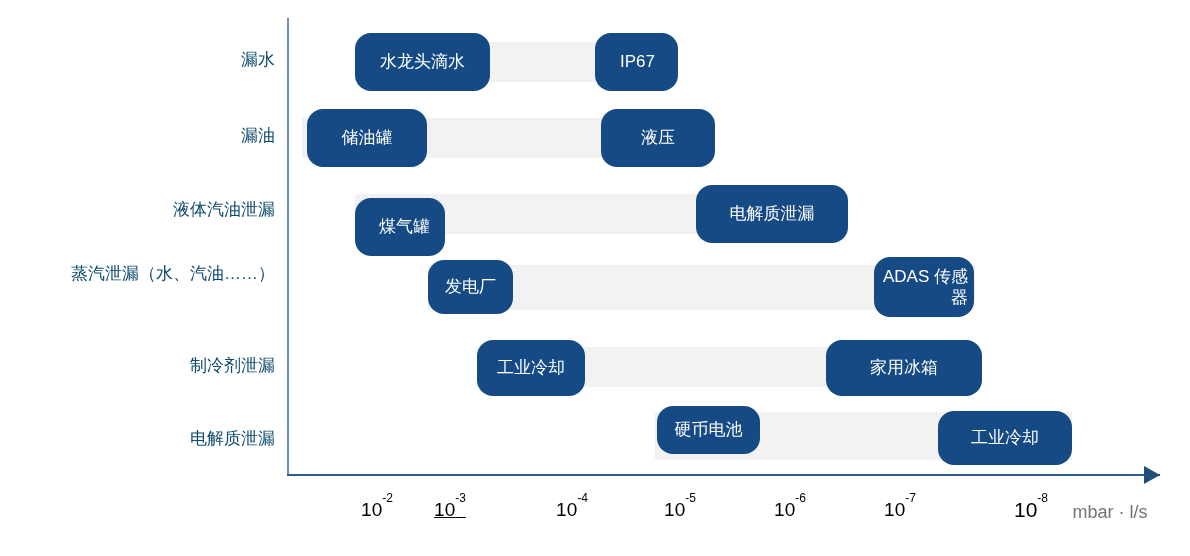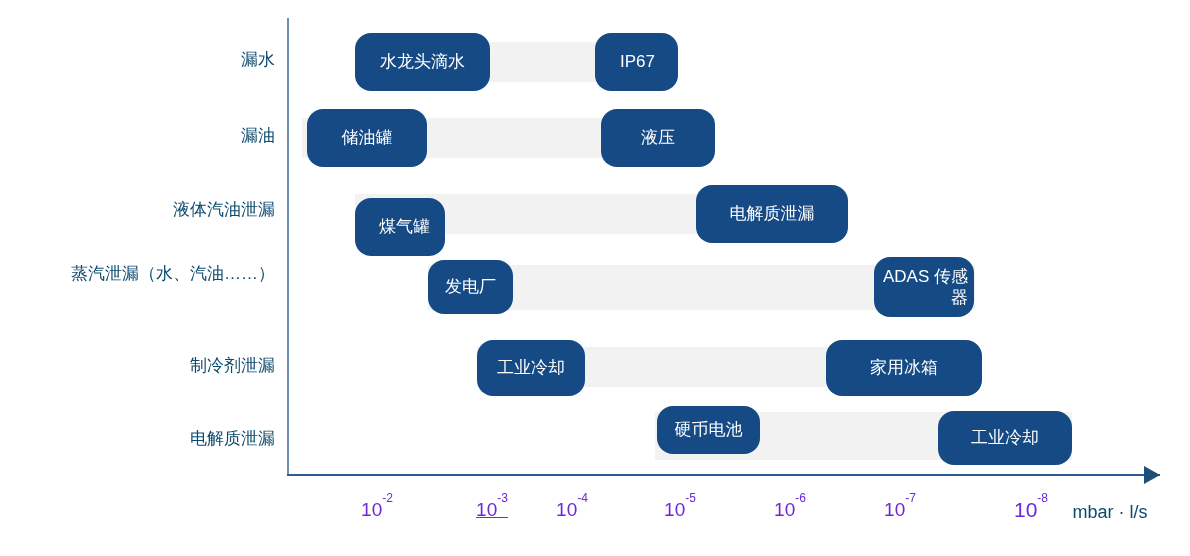--- a/index.html
+++ b/index.html
@@ -59,28 +59,28 @@
     line-height:1.25;
     box-sizing:border-box;
     padding:2px 6px;
   }
 
   
   .tick{
     position:absolute;
     top:498px;
     font-size:19px;
-    color:#6d28d9;
+    color:#000000;
     white-space:nowrap;
     transform:translateX(-50%);
   }
   .tick sup{font-size:12px;top:-.55em;position:relative;}
   .unit{
     position:absolute;top:502px;
-    font-size:18px;color:#0c4a6e;white-space:nowrap;
+    font-size:18px;color:#737373;white-space:nowrap;
     transform:translateX(-50%);
   }
 </style>
 </head>
 <body>
 
 <div id="stage">
 
   <div class="v-axis"></div>
 
@@ -114,21 +114,21 @@
   <div class="track" style="left:655px;top:412px;width:417px;height:48px;"></div>
   <div class="chip" style="left:657px;top:406px;width:103px;height:48px;line-height:1.2;">硬币电池</div>
   <div class="chip" style="left:938px;top:411px;width:134px;height:54px;">工业冷却</div>
 
   <div class="h-axis" style="width:873px;"></div>
   <div class="h-arrow" style="left:1144px;"></div>
 
   <div class="tick" style="left:377px;">
     <span>10</span><sup>-2</sup>
   </div>
-  <div class="tick" style="left:492px;text-decoration:underline;">
+  <div class="tick" style="left:450px;text-decoration:underline;">
     <span>10</span><sup>-3</sup>
   </div>
   <div class="tick" style="left:572px;">
     <span>10</span><sup>-4</sup>
   </div>
   <div class="tick" style="left:680px;">
     <span>10</span><sup>-5</sup>
   </div>
   <div class="tick" style="left:790px;">
     <span>10</span><sup>-6</sup>

